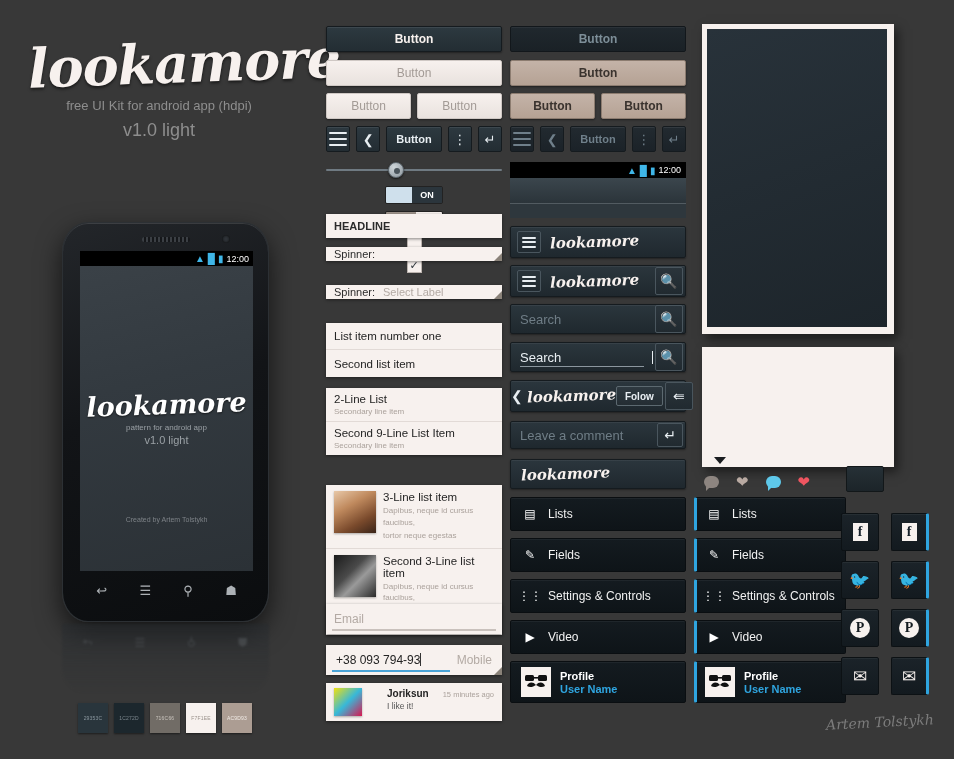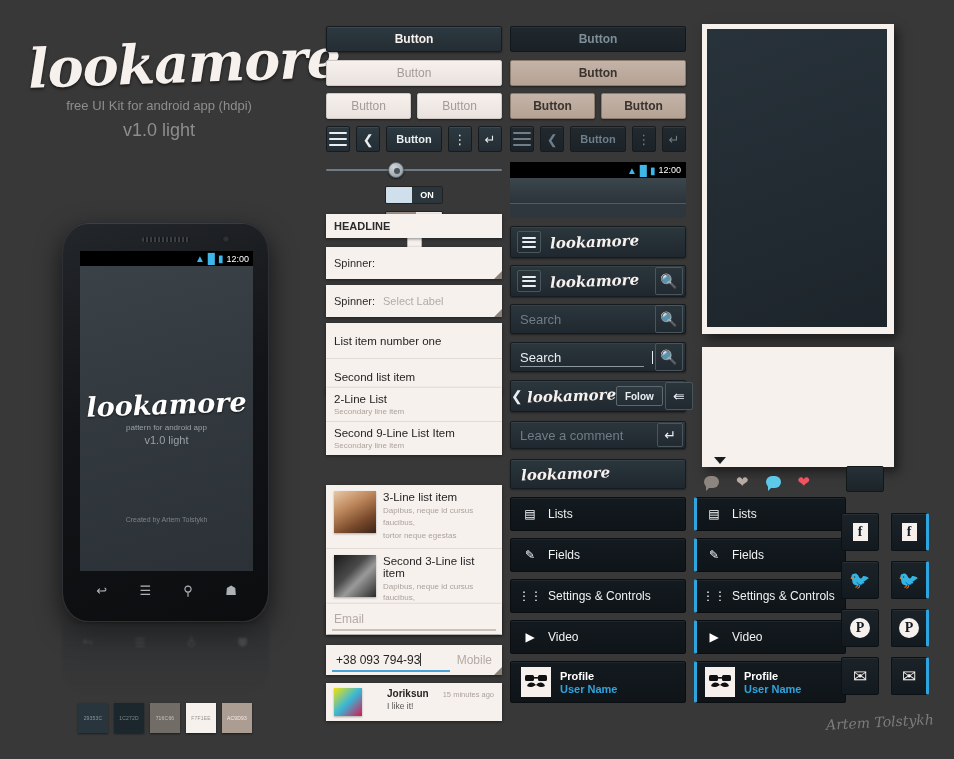--- a/index.html
+++ b/index.html
@@ -151,24 +151,24 @@
   .toggle .pad { flex:1; }
   .toggle .lab { width:30px; display:flex; align-items:center; justify-content:center; font-size:9px; font-weight:bold; }
   .tg-on .pad { background:#cfe0ec; }
   .tg-on .lab { background:#2b353c; color:#fff; }
   .tg-off .pad { background:#F7F1EE; }
   .tg-off .lab { background:#9d938b; color:#fff; }
   .cbox { width:15px; height:15px; background:#F7F1EE; border:1px solid #bdb5b0; display:flex; align-items:center; justify-content:center; font-size:11px; color:#2b3339; }
 
   .panel { background:#F7F1EE; box-shadow:0 1px 3px rgba(0,0,0,.45); }
   .headline { height:24px; display:flex; align-items:center; padding:0 8px; font-size:11px; font-weight:bold; color:#2b2b2b; }
-  .spinner { position:relative; height:32px; display:flex; align-items:center; padding:0 8px; gap:8px; font-size:11px; color:#2b2b2b; }
+  .spinner { position:relative; height:14px; display:flex; align-items:center; padding:0 8px; gap:8px; font-size:11px; color:#2b2b2b; }
   .spinner .ph { color:#b3aaa4; }
   .spinner::after { content:''; position:absolute; right:0; bottom:0; border-style:solid; border-width:0 0 8px 8px; border-color:transparent transparent #8a8279 transparent; }
-  .li { height:36px; display:flex; align-items:center; padding:3px 8px; font-size:11.5px; color:#242424; border-bottom:1px solid #e2dad6; }
+  .li { height:27px; display:flex; align-items:center; padding:3px 8px; font-size:11.5px; color:#242424; border-bottom:1px solid #e2dad6; }
   .li:last-child { border-bottom:none; }
   .li2 { padding:5px 8px; border-bottom:1px solid #e2dad6; }
   .li2:last-child { border-bottom:none; }
   .li2 .t1 { font-size:11.5px; color:#242424; }
   .li2 .t2 { font-size:8px; color:#aba29c; margin-top:2px; }
   .li3 { display:flex; gap:7px; padding:6px 8px; border-bottom:1px solid #e2dad6; }
   .li3:last-child { border-bottom:none; }
   .thumb { width:42px; height:42px; flex:none; box-shadow:0 1px 2px rgba(0,0,0,.3); }
   .th-girl { background:linear-gradient(150deg,#e8c8a8 0%,#c08a5e 35%,#7a4a2c 70%,#3a2418 100%); }
   .th-car { background:linear-gradient(135deg,#1a1a1a 0%,#4a4a4a 40%,#9a9a9a 60%,#2a2a2a 100%); }

